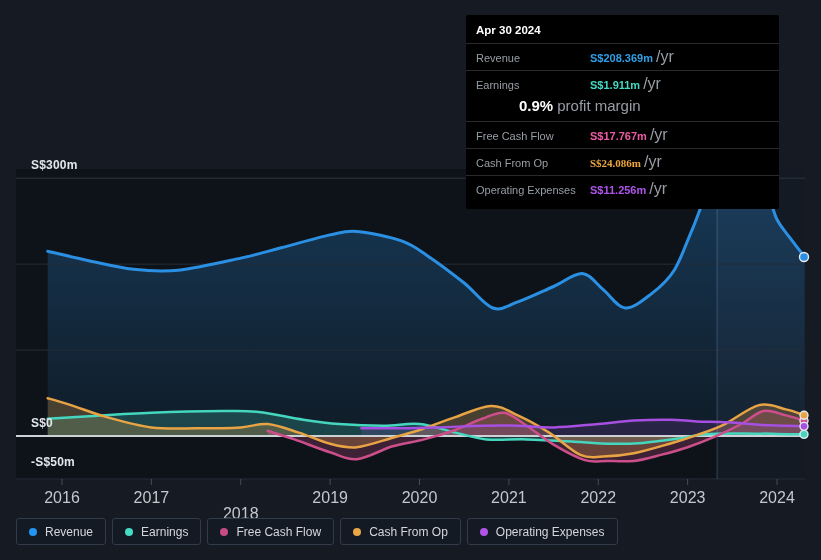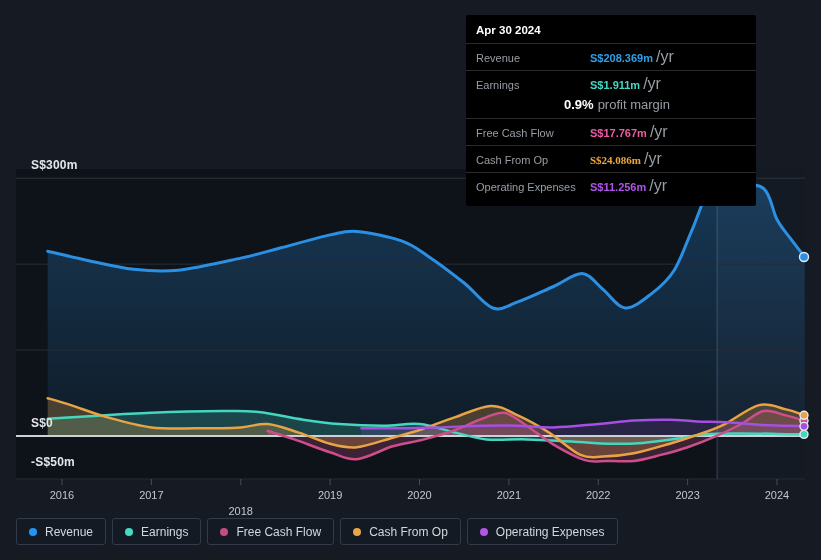--- a/index.html
+++ b/index.html
@@ -5,32 +5,32 @@
   html,body{margin:0;padding:0;background:#151a23;}
   body{font-family:"Liberation Sans","DejaVu Sans",sans-serif;}
   .stage{position:relative;width:821px;height:560px;background:#151a23;overflow:hidden;}
   #chart-svg{position:absolute;left:0;top:0;}
 
   .ylabel{position:absolute;font-size:12px;font-weight:600;color:#e3e6ea;letter-spacing:.2px;z-index:2;margin-left:8px;}
   #ylabel-300{left:23px;top:158px;}
   #ylabel-0{left:23px;top:416px;}
   #ylabel-n50{left:23px;top:455px;}
   .xlabel{position:absolute;top:489px;width:46px;margin-left:-23px;text-align:center;
-          font-size:11px;color:#c3c8cf;z-index:2;}
+          font-size:16px;color:#c3c8cf;z-index:2;}
 
-  .tooltip{position:absolute;left:466px;top:15px;width:290px;background:#000;z-index:6;
+  .tooltip{position:absolute;left:466px;top:15px;width:313px;background:#000;z-index:6;
            padding-bottom:7px;border-radius:2px;}
   .tt-date{font-size:11.5px;font-weight:700;color:#ffffff;padding:9px 10px 7px;}
   .tt-g{border-top:1px solid #2a2a2a;}
   .tt-g.last{border-bottom:0;}
   .tt-row{display:flex;align-items:baseline;padding:3px 10px 3px;font-size:11px;line-height:1.25;}
   .tt-label{width:114px;flex:none;color:#989ea5;}
   .tt-value{font-weight:700;}
   .tt-unit{color:#989ea5;margin-left:3px;font-weight:400;font-size:16px;}
-  .tt-sub{padding:0 10px 5px 98px;font-size:13px;color:#989ea5;line-height:1.25;}
+  .tt-sub{padding:0 10px 5px 53px;font-size:15px;color:#989ea5;line-height:1.25;}
   .tt-sub .tt-marginval{color:#ffffff;font-weight:700;margin-right:4px;}
 
   .legend{position:absolute;left:16px;top:518px;display:flex;gap:6px;z-index:3;}
   .legend-item{display:flex;align-items:center;gap:8px;height:25px;padding:0 12px;
                background:#141a23;border:1px solid #313b49;border-radius:3px;
                font-size:12px;color:#d3d7dd;cursor:pointer;white-space:nowrap;}
   .dot{width:8px;height:8px;border-radius:50%;flex:none;}
 </style>
 </head>
 <body>

